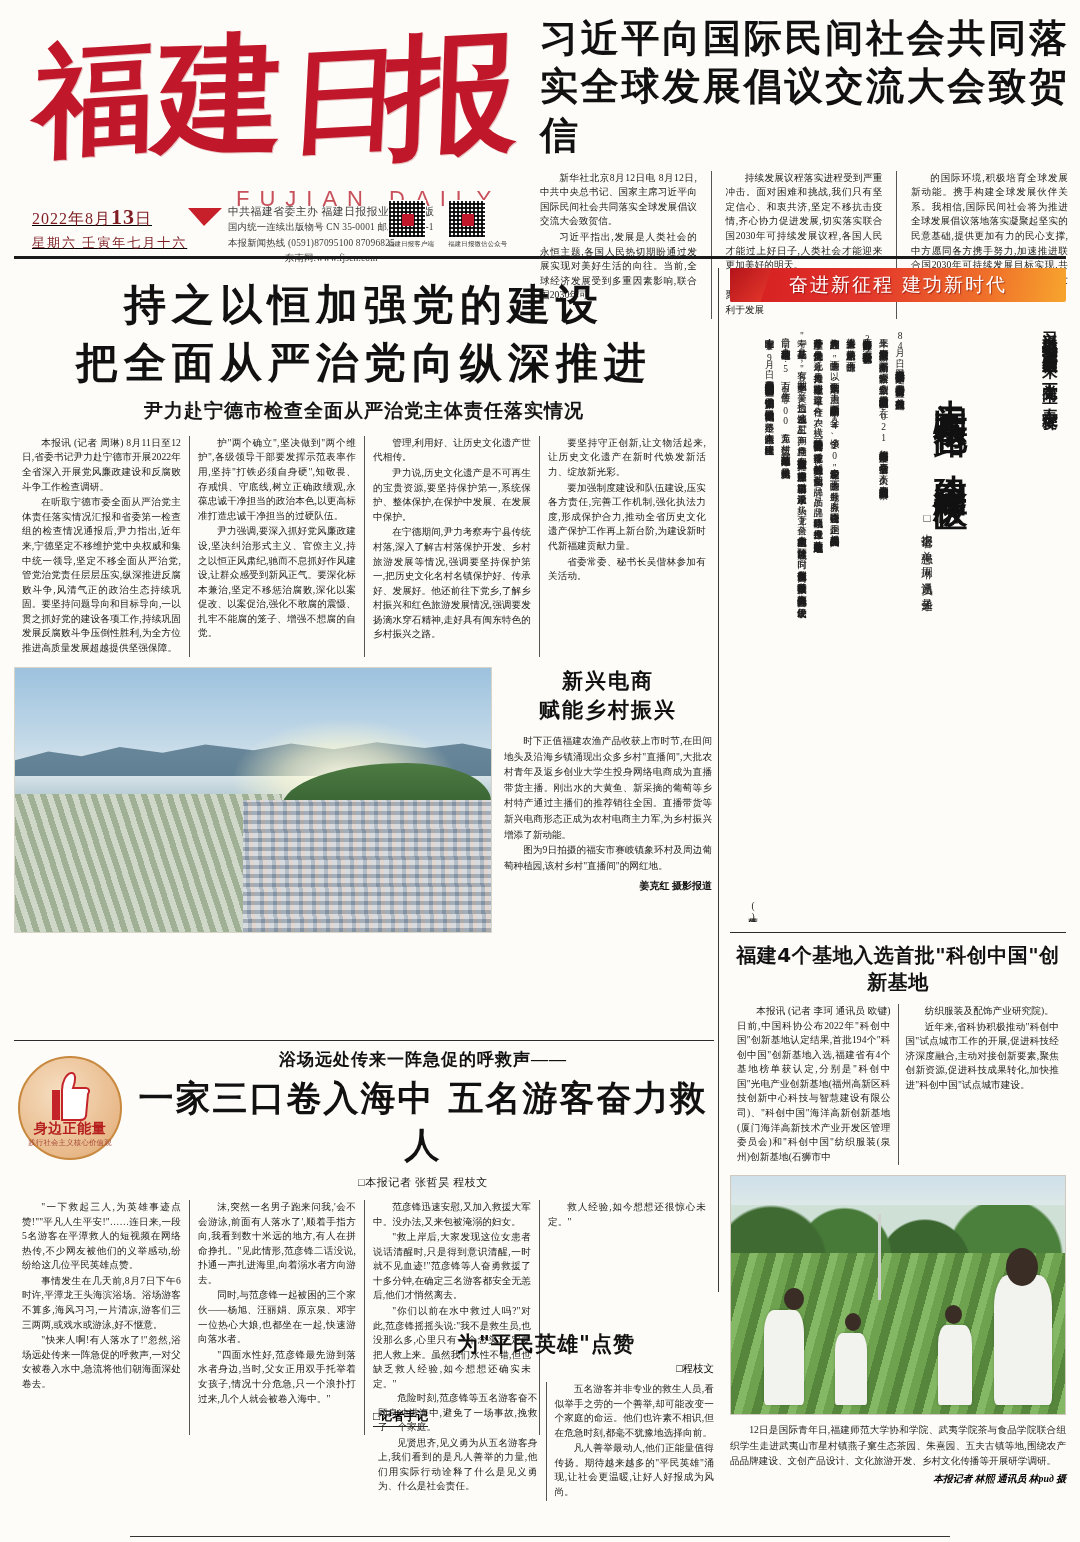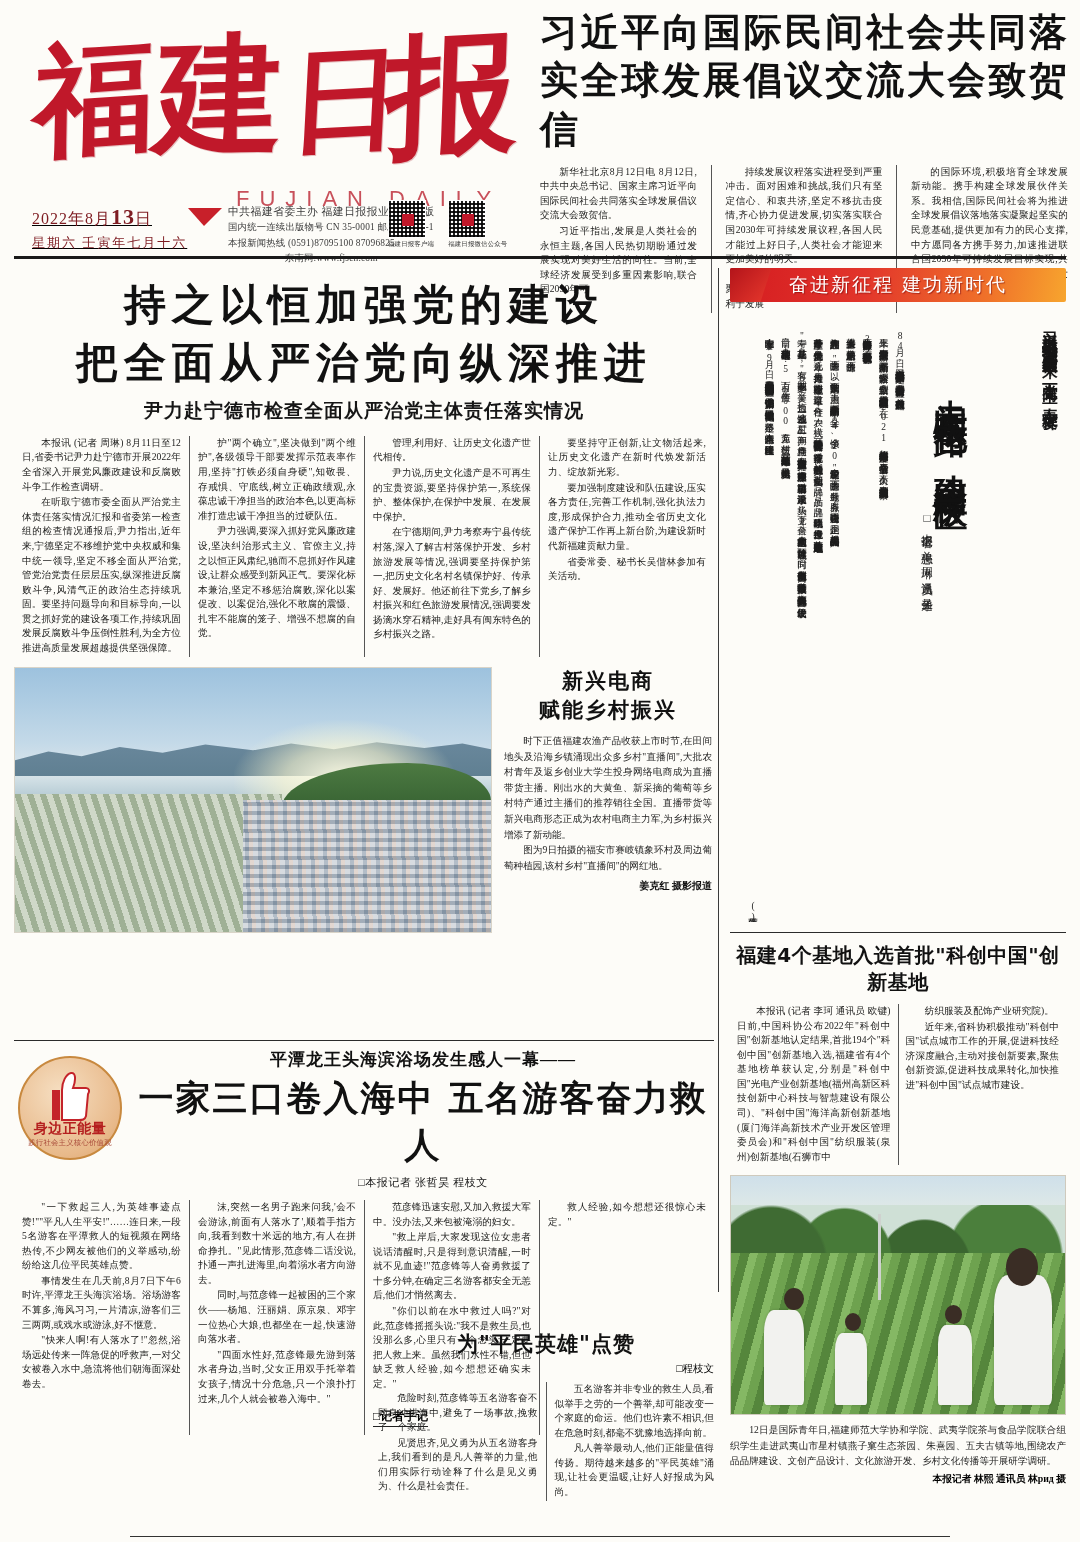--- a/index.html
+++ b/index.html
@@ -40,21 +40,21 @@
   .qr-wrap { position: absolute; left: 388px; top: 200px; display: flex; gap: 14px; }
   .qr-item { text-align: center; }
   .qr-box { width: 38px; height: 38px; background:
       repeating-linear-gradient(0deg,#222 0 2px,#fff 2px 4px),
       repeating-linear-gradient(90deg,#222 0 2px,transparent 2px 4px);
       background-blend-mode: multiply; border: 1px solid #fff; position: relative; }
   .qr-box::after { content:""; position:absolute; left:13px; top:13px; width:12px; height:12px; background:#c0182a; }
   .qr-cap { font-size: 6.4px; color: #333; margin-top: 2px; letter-spacing: .2px;}
 
   
-  .lead-top { position: absolute; left: 540px; top: 8px; width: 528px; }
+  .lead-top { position: absolute; left: 540px; top: 14px; width: 528px; }
   .lead-top h1 {
     font-family: "DejaVu Sans", "Liberation Sans", sans-serif;
     font-weight: 700; font-size: 38px; line-height: 1.27; letter-spacing: 1px;
     color: #111; text-align: justify; text-align-last: justify;
   }
   .lead-top .cols { display: flex; gap: 14px; margin-top: 12px; }
   .lead-top .cols .col { width: 50%; }
 
   .bodytext { font-size: 9.6px; line-height: 1.52; color: #20201f; text-align: justify; letter-spacing: .1px; }
   .bodytext p { text-indent: 2em; margin-bottom: 1px; }
@@ -172,21 +172,21 @@
                 radial-gradient(circle at 58% 85%, #3b6630 0 22%, transparent 23%),
                 radial-gradient(circle at 82% 72%, #4b7f3c 0 20%, transparent 21%), #cfe0d6;}
   .p2-tea{position:absolute;left:0;right:0;bottom:0;height:68%;
     background: repeating-linear-gradient(105deg,#6ea24f 0 9px,#55863c 9px 18px, #85b864 18px 26px);}
   .p2-person{position:absolute;bottom:4%;border-radius:24% 24% 6% 6%;background:#f2f2ef;box-shadow:0 0 3px rgba(0,0,0,.2);}
   .p2-head{position:absolute;border-radius:50%;background:#3a2d25;}
   .p2-pole{position:absolute;left:44%;top:16%;width:3px;height:36%;background:#cfd2cf;}
 
   .cap2 { font-size: 9.6px; line-height: 1.62; text-align: justify; margin-top: 7px; color:#1d1d1d; }
   .cap2 p { text-indent: 2em; }
-  .cap2-by { text-align: right; font-size: 9.8px; margin-top: 4px; font-weight:700; }
+  .cap2-by { text-align: right; font-size: 9.8px; margin-top: 4px; font-weight:700;font-style:italic; }
 
   
   .bottom { position: absolute; left: 14px; top: 1048px; width: 700px; }
   .badge { position: absolute; left: 4px; top: 8px; width: 104px; height: 104px; border-radius: 50%;
     background: radial-gradient(circle at 40% 35%, #f6dfc2, #e8b98a 70%, #d9a16b 100%);
     border: 2px solid #c8893f; display:flex; align-items:flex-start; justify-content:center; }
   .badge-inner { text-align:center; position: relative; width: 100%; height: 100%; }
   .thumb { position:absolute; left: 26px; top: 12px; width: 44px; height: 52px; }
   .badge-t1 { position:absolute; left:0; right:0; top: 62px; font-size: 14px; font-weight:700; color:#b5201f; letter-spacing:.5px;}
   .badge-t2 { position:absolute; left:0; right:0; top: 80px; font-size: 7.4px; color:#a94b3a; letter-spacing:.2px;}
@@ -399,21 +399,21 @@
         <svg class="thumb" viewBox="0 0 44 52">
           <path d="M14 20 L14 50 L6 50 L6 20 Z" fill="#c4232a"></path>
           <path d="M16 20 C16 12 20 4 25 3 C30 2 30 10 27 18 L40 18 C43 18 44 21 42 24 L40 46 C39 50 36 50 33 50 L16 50 Z" fill="#fff" stroke="#c4232a" stroke-width="2"></path>
         </svg>
         <div class="badge-t1">身边正能量</div>
         <div class="badge-t2">践行社会主义核心价值观</div>
       </div>
     </div>
 
     <div style="margin-left:118px;">
-      <div class="bh-kicker">平潭龙王头海滨浴场发生感人一幕——</div>
+      <div class="bh-kicker">浴场远处传来一阵急促的呼救声——</div>
       <div class="bh-main">一家三口卷入海中  五名游客奋力救人</div>
       <div class="bh-by">□本报记者 张哲昊 程枝文</div>
     </div>
 
     <div class="bcols">
       <div class="c bodytext" style="width:176px">
         <p>"一下救起三人,为英雄事迹点赞!""平凡人生平安!"……连日来,一段5名游客在平潭救人的短视频在网络热传,不少网友被他们的义举感动,纷纷给这几位平民英雄点赞。</p>
         <p>事情发生在几天前,8月7日下午6时许,平潭龙王头海滨浴场。浴场游客不算多,海风习习,一片清凉,游客们三三两两,或戏水或游泳,好不惬意。</p>
         <p>"快来人啊!有人落水了!"忽然,浴场远处传来一阵急促的呼救声,一对父女被卷入水中,急流将他们朝海面深处卷去。</p>
       </div>

